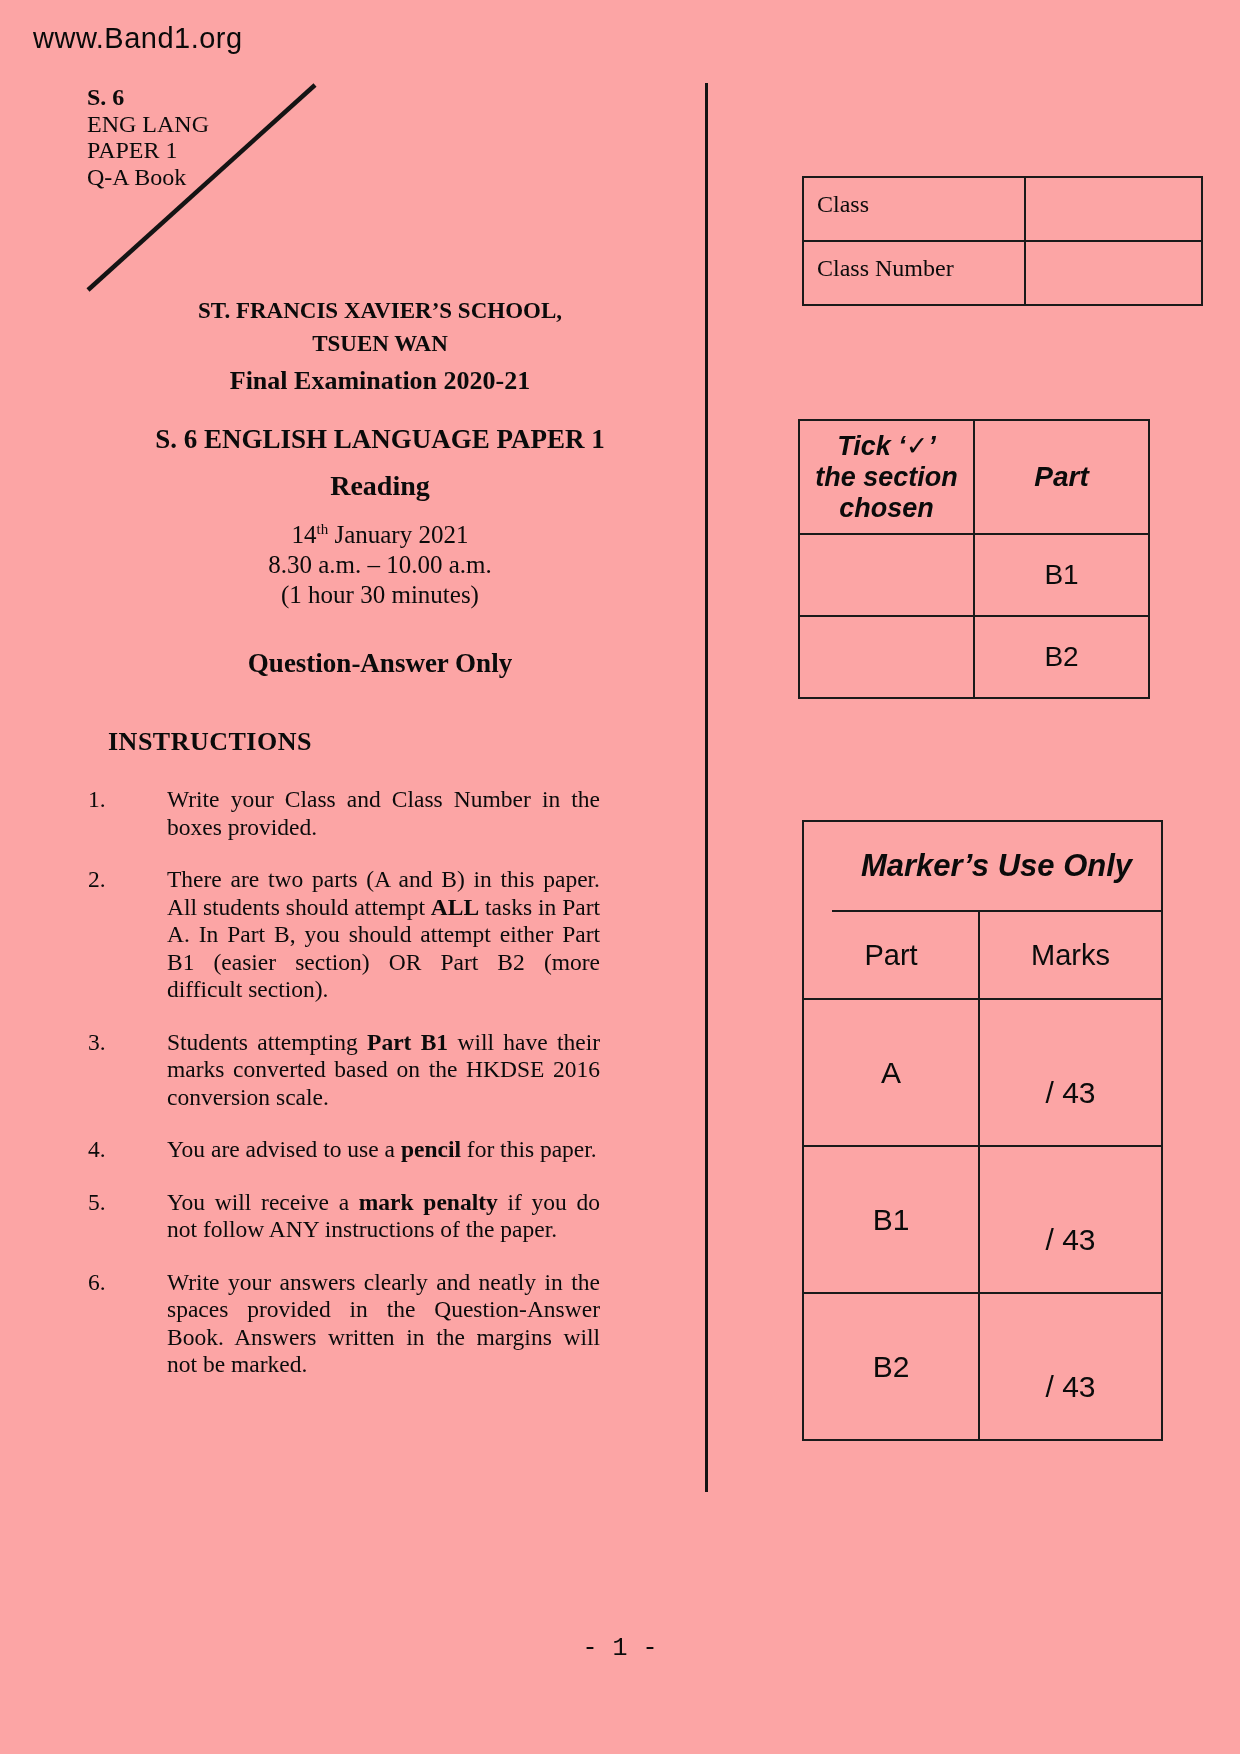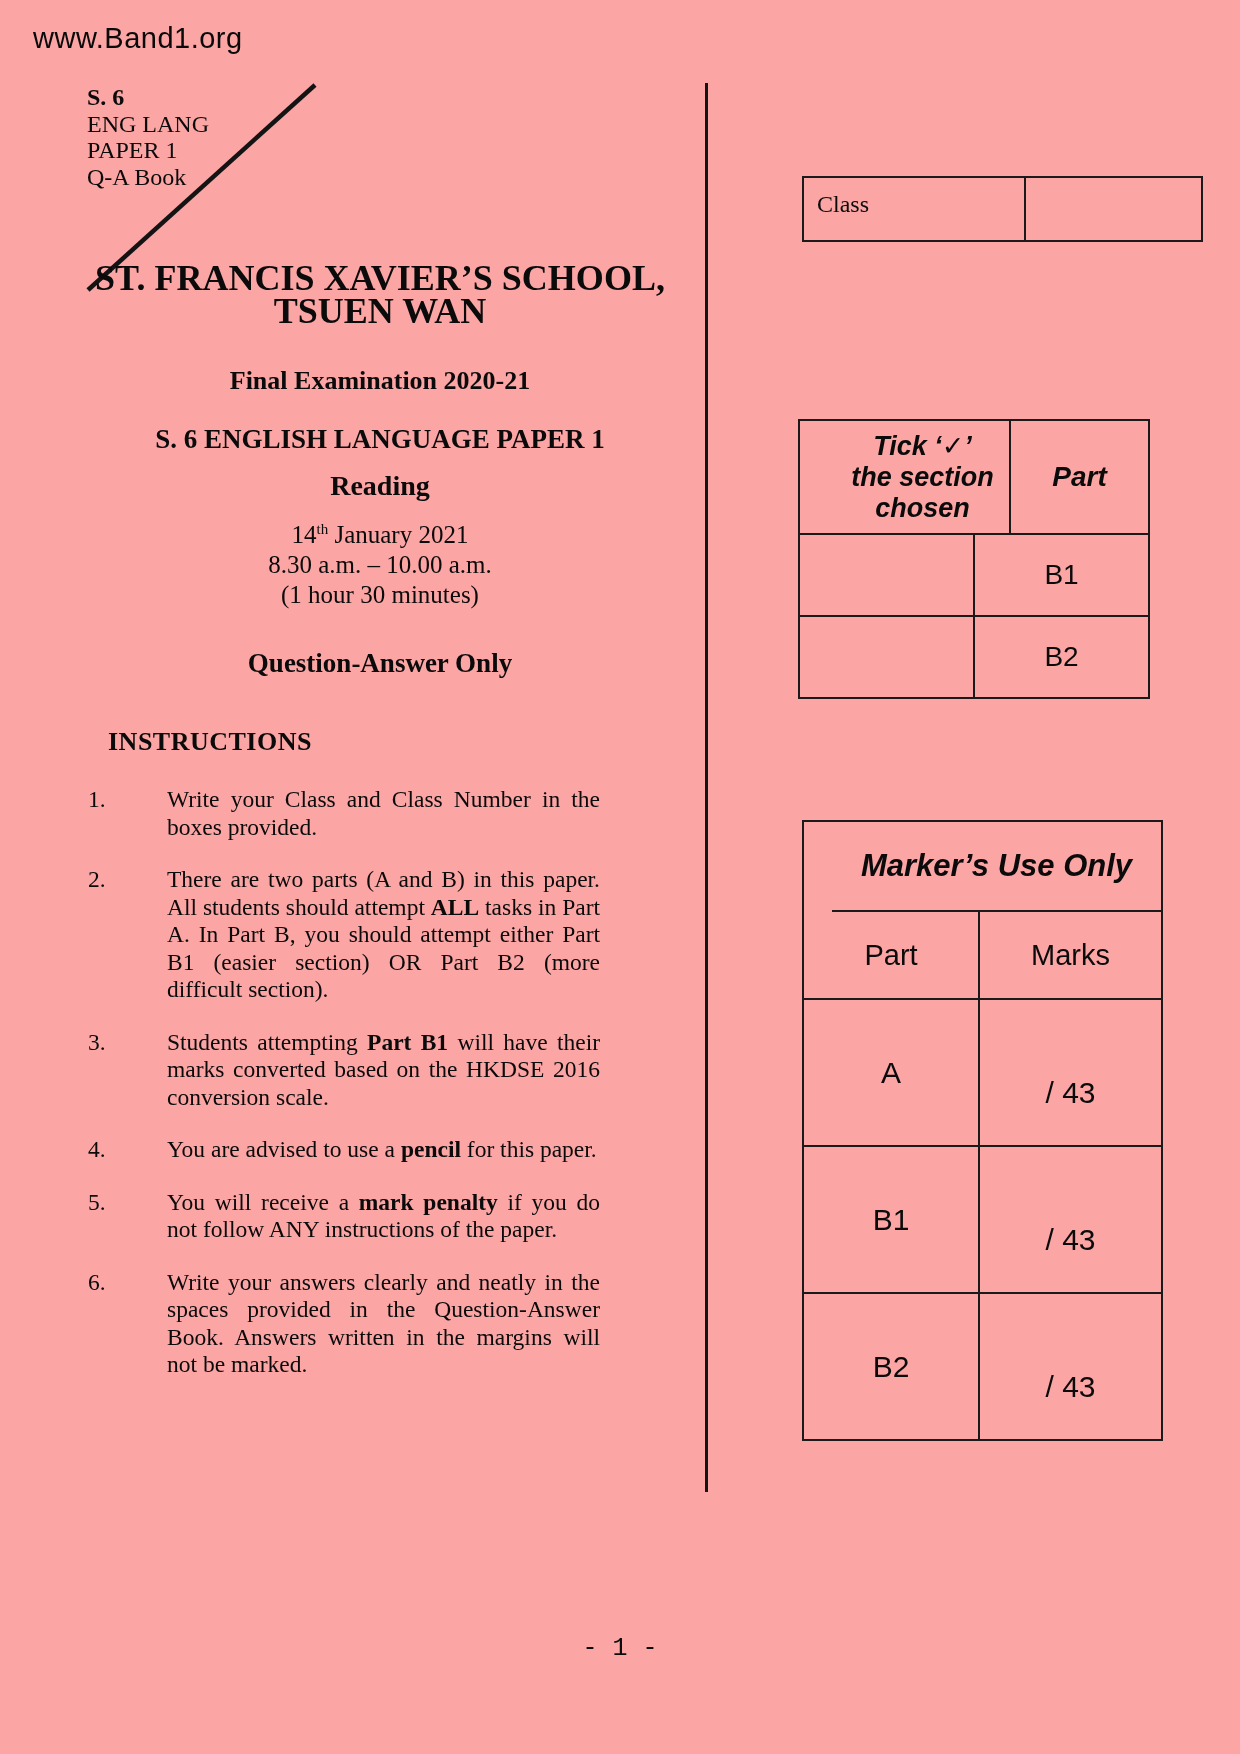--- a/index.html
+++ b/index.html
@@ -15,21 +15,21 @@
     font-size:29px; letter-spacing:0.5px; color:#0a0a0a;
   }
   .corner { position:absolute; left:87px; top:84px; font-size:24px; line-height:26.5px; }
   .corner-bold { font-weight:bold; }
   .diag { position:absolute; left:0; top:0; pointer-events:none; }
   .diag line { stroke:#141414; stroke-width:4.5; }
   .vdivider { position:absolute; left:705px; top:83px; width:3px; height:1409px; background:#141414; }
 
   
   .chead { position:absolute; left:50px; width:660px; text-align:center; }
-  .school { top:262px; font-weight:bold; font-size:36px; line-height:33px; }
+  .school { top:294px; font-weight:bold; font-size:23px; line-height:33px; }
   .examtitle { top:366px; font-weight:bold; font-size:26px; }
   .papertitle { top:424px; font-weight:bold; font-size:27px; }
   .reading { top:470px; font-weight:bold; font-size:28px; }
   .dates { top:514px; font-size:25px; line-height:30px; }
   .dates sup { font-size:15px; }
   .qabook { top:648px; font-weight:bold; font-size:27px; }
 
   
   .ins-head { position:absolute; left:88px; top:727px; font-weight:bold; font-size:26px; letter-spacing:0.5px;margin-left:20px; }
   .ins-list { position:absolute; left:88px; top:786px; width:512px; }
@@ -43,21 +43,21 @@
   .ct-row { display:flex; height:62px; }
   .ct-row + .ct-row { border-top:2px solid #1a1a1a; }
   .ct-label { width:222px; border-right:2px solid #1a1a1a; box-sizing:border-box;
               padding:13px 0 0 13px; font-size:24px; }
   .ct-value { flex:1; }
   .tick-table { position:absolute; left:798px; top:419px; width:348px; border:2px solid #1a1a1a;
                 font-family:"Liberation Sans","DejaVu Sans",sans-serif; }
   .tt-header { display:flex; height:112px; border-bottom:2px solid #1a1a1a; }
   .tt-h1 { width:173px; border-right:2px solid #1a1a1a; display:flex; flex-direction:column;
            justify-content:center; text-align:center; font-style:italic; font-weight:bold;
-           font-size:27px; line-height:31px;padding-left:36px; }
+           font-size:27px; line-height:31px; }
   .tt-h2 { flex:1; display:flex; align-items:center; justify-content:center;
            font-style:italic; font-weight:bold; font-size:28px; }
   .tt-row { display:flex; height:80px; }
   .tt-row + .tt-row { border-top:2px solid #1a1a1a; }
   .tt-tick { width:173px; border-right:2px solid #1a1a1a; }
   .tt-part { flex:1; display:flex; align-items:center; justify-content:center; font-size:28px; }
 
   
   .marker-table { position:absolute; left:802px; top:820px; width:357px; border:2px solid #1a1a1a;
                   font-family:"Liberation Sans","DejaVu Sans",sans-serif; }
@@ -96,20 +96,24 @@
     <line x1="88" y1="290" x2="315" y2="85"></line>
   </svg>
 
   <div class="vdivider"></div>
 
   <div class="class-table">
     <div class="ct-row">
       <div class="ct-label">Class</div>
       <div class="ct-value"></div>
     </div>
+    <div class="ct-row">
+      <div class="ct-label">Class Number</div>
+      <div class="ct-value"></div>
+    </div>
   </div>
 
   <div class="chead school">
     <div>ST. FRANCIS XAVIER’S SCHOOL,</div>
     <div>TSUEN WAN</div>
   </div>
   <div class="chead examtitle">Final Examination 2020-21</div>
   <div class="chead papertitle">S. 6 ENGLISH LANGUAGE PAPER 1</div>
   <div class="chead reading">Reading</div>
   <div class="chead dates">

